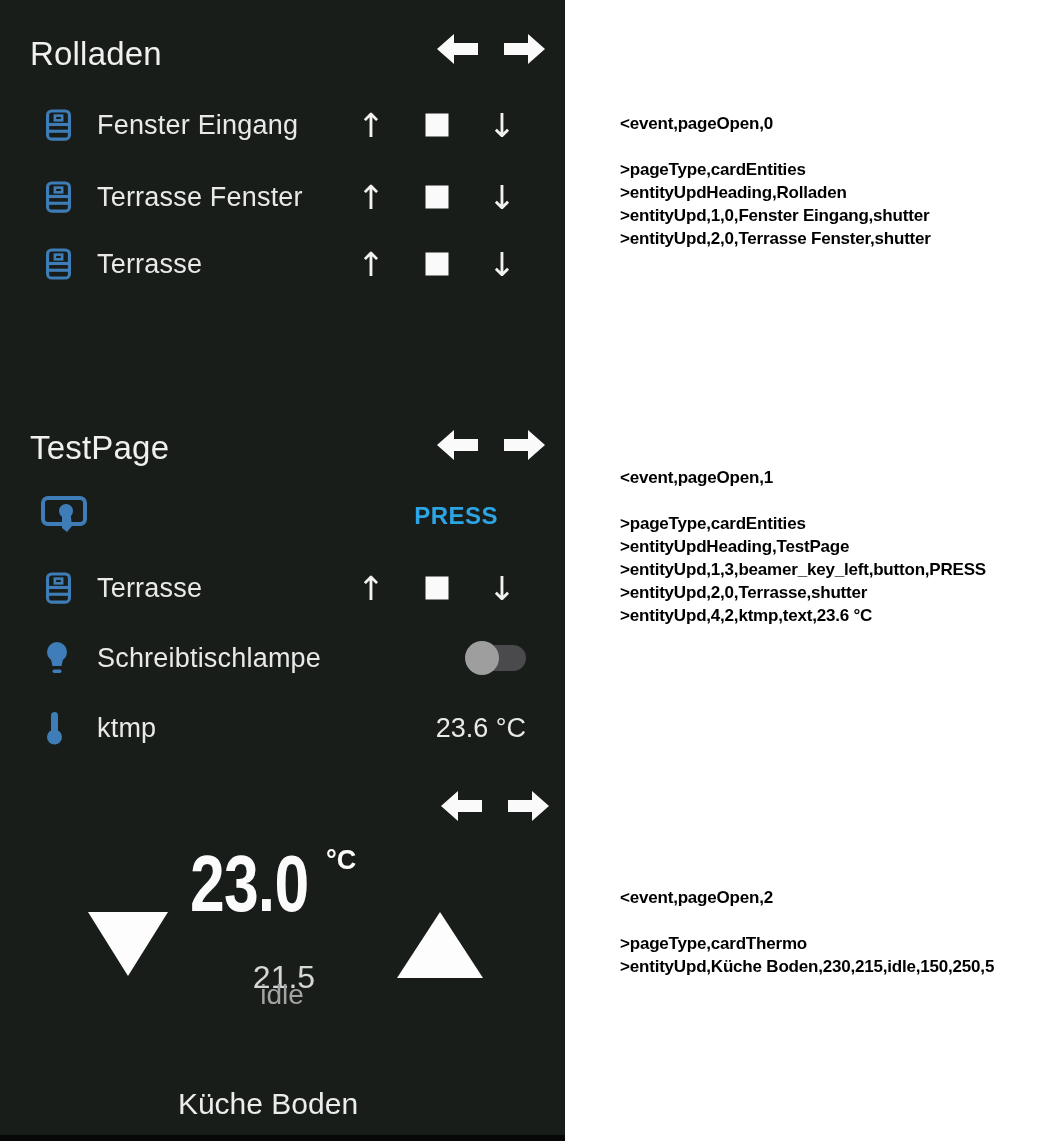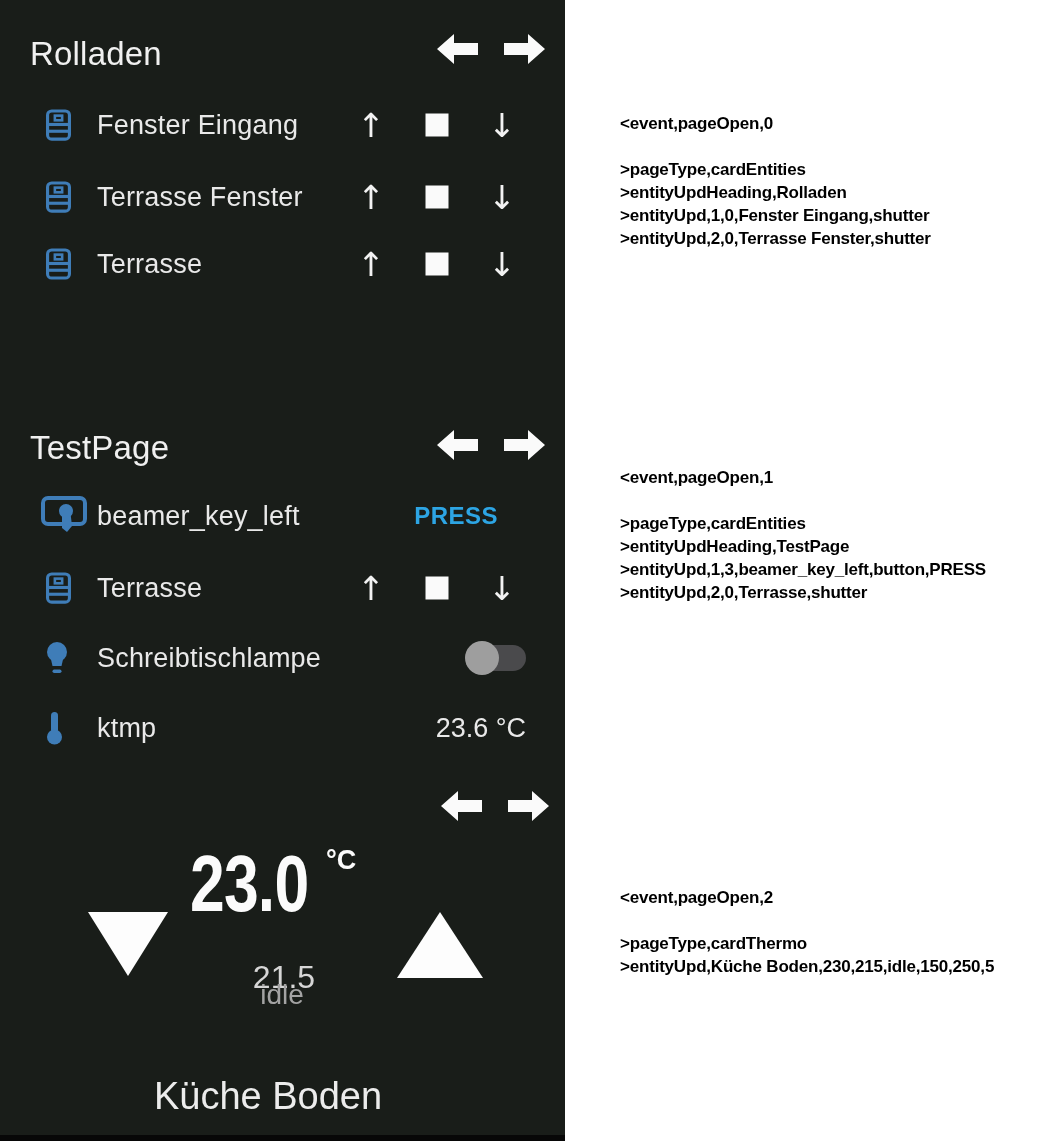--- a/index.html
+++ b/index.html
@@ -41,22 +41,22 @@
 
   
   .cur-temp{position:absolute;left:190px;top:63px;font-size:80px;font-weight:700;color:#fbfbfb;
             transform:scaleX(0.78);transform-origin:left center;letter-spacing:-1px;white-space:nowrap;}
   .temp-unit{position:absolute;left:326px;top:70px;font-size:27px;font-weight:700;color:#fbfbfb;}
   .tri{position:absolute;width:0;height:0;cursor:pointer;}
   .tri-down{left:88px;top:137px;border-left:40px solid transparent;border-right:40px solid transparent;border-top:64px solid #fdfdfd;}
   .tri-up{left:397px;top:137px;border-left:43px solid transparent;border-right:43px solid transparent;border-bottom:66px solid #fdfdfd;}
   .setpoint{position:absolute;left:284px;top:184px;transform:translateX(-50%);font-size:32px;color:#d6d6d6;}
   .hvac-state{position:absolute;left:282px;top:204px;transform:translateX(-50%);font-size:28px;color:#a3a3a3;}
-  .thermo-name{position:absolute;left:268px;top:300px;transform:translateX(-50%);
-               font-size:38px;color:#ececec;white-space:nowrap;}
+  .thermo-name{position:absolute;left:268px;top:312px;transform:translateX(-50%);
+               font-size:30px;color:#ececec;white-space:nowrap;}
 
   
   .log{position:absolute;left:565px;top:0;width:480px;height:1141px;background:#ffffff;}
   .log-block{position:absolute;left:55px;width:420px;}
   .log-line{font-size:17px;font-weight:700;color:#000;line-height:23px;min-height:23px;
             letter-spacing:-0.2px;white-space:nowrap;}
   .b0{top:84px;margin-top:28px;} .b1{top:466px;} .b2{top:886px;}
 </style>
 </head>
 <body>
@@ -122,21 +122,20 @@
       <svg class="nav-arrow" style="left:504px;top:9px" viewBox="0 0 41 32">
         <polygon points="41,16 24,1 24,10 0,10 0,22 24,22 24,31" fill="#fafafa"></polygon>
       </svg>
 
       <div class="row" style="top:68px">
         <svg class="e-icon wide" width="48" height="40" viewBox="0 0 46 40">
           <rect x="2" y="2" width="42" height="26" rx="5" fill="none" stroke="#3f7db8" stroke-width="4"></rect>
           <circle cx="25" cy="15" r="8" fill="#3f7db8" stroke="#191d19" stroke-width="2"></circle>
           <polygon points="21,15 29,13 31,30 26,36 21,32" fill="#3f7db8"></polygon>
         </svg>
-        <span class="label">beamer_key_left</span>
         <span class="press">PRESS</span>
       </div>
 
       <div class="row" style="top:140px">
         <svg class="e-icon" width="25" height="32" viewBox="0 0 24 30">
           <rect x="1.5" y="1.5" width="21" height="27" rx="4" fill="none" stroke="#3f7db8" stroke-width="3"></rect>
           <rect x="8.5" y="6" width="7" height="4.5" fill="none" stroke="#3f7db8" stroke-width="2.5"></rect>
           <line x1="1.5" y1="14.5" x2="22.5" y2="14.5" stroke="#3f7db8" stroke-width="3"></line>
           <line x1="1.5" y1="21" x2="22.5" y2="21" stroke="#3f7db8" stroke-width="3"></line>
         </svg>
@@ -201,20 +200,21 @@
       <div class="log-line">&gt;entityUpd,2,0,Terrasse Fenster,shutter</div>
     </div>
 
     <div class="log-block b1">
       <div class="log-line">&lt;event,pageOpen,1</div>
       <div class="log-line"></div>
       <div class="log-line">&gt;pageType,cardEntities</div>
       <div class="log-line">&gt;entityUpdHeading,TestPage</div>
       <div class="log-line">&gt;entityUpd,1,3,beamer_key_left,button,PRESS</div>
       <div class="log-line">&gt;entityUpd,2,0,Terrasse,shutter</div>
+      <div class="log-line">&gt;entityUpd,4,2,ktmp,text,23.6 °C</div>
     </div>
 
     <div class="log-block b2">
       <div class="log-line">&lt;event,pageOpen,2</div>
       <div class="log-line"></div>
       <div class="log-line">&gt;pageType,cardThermo</div>
       <div class="log-line">&gt;entityUpd,Küche Boden,230,215,idle,150,250,5</div>
     </div>
 
   </div>

